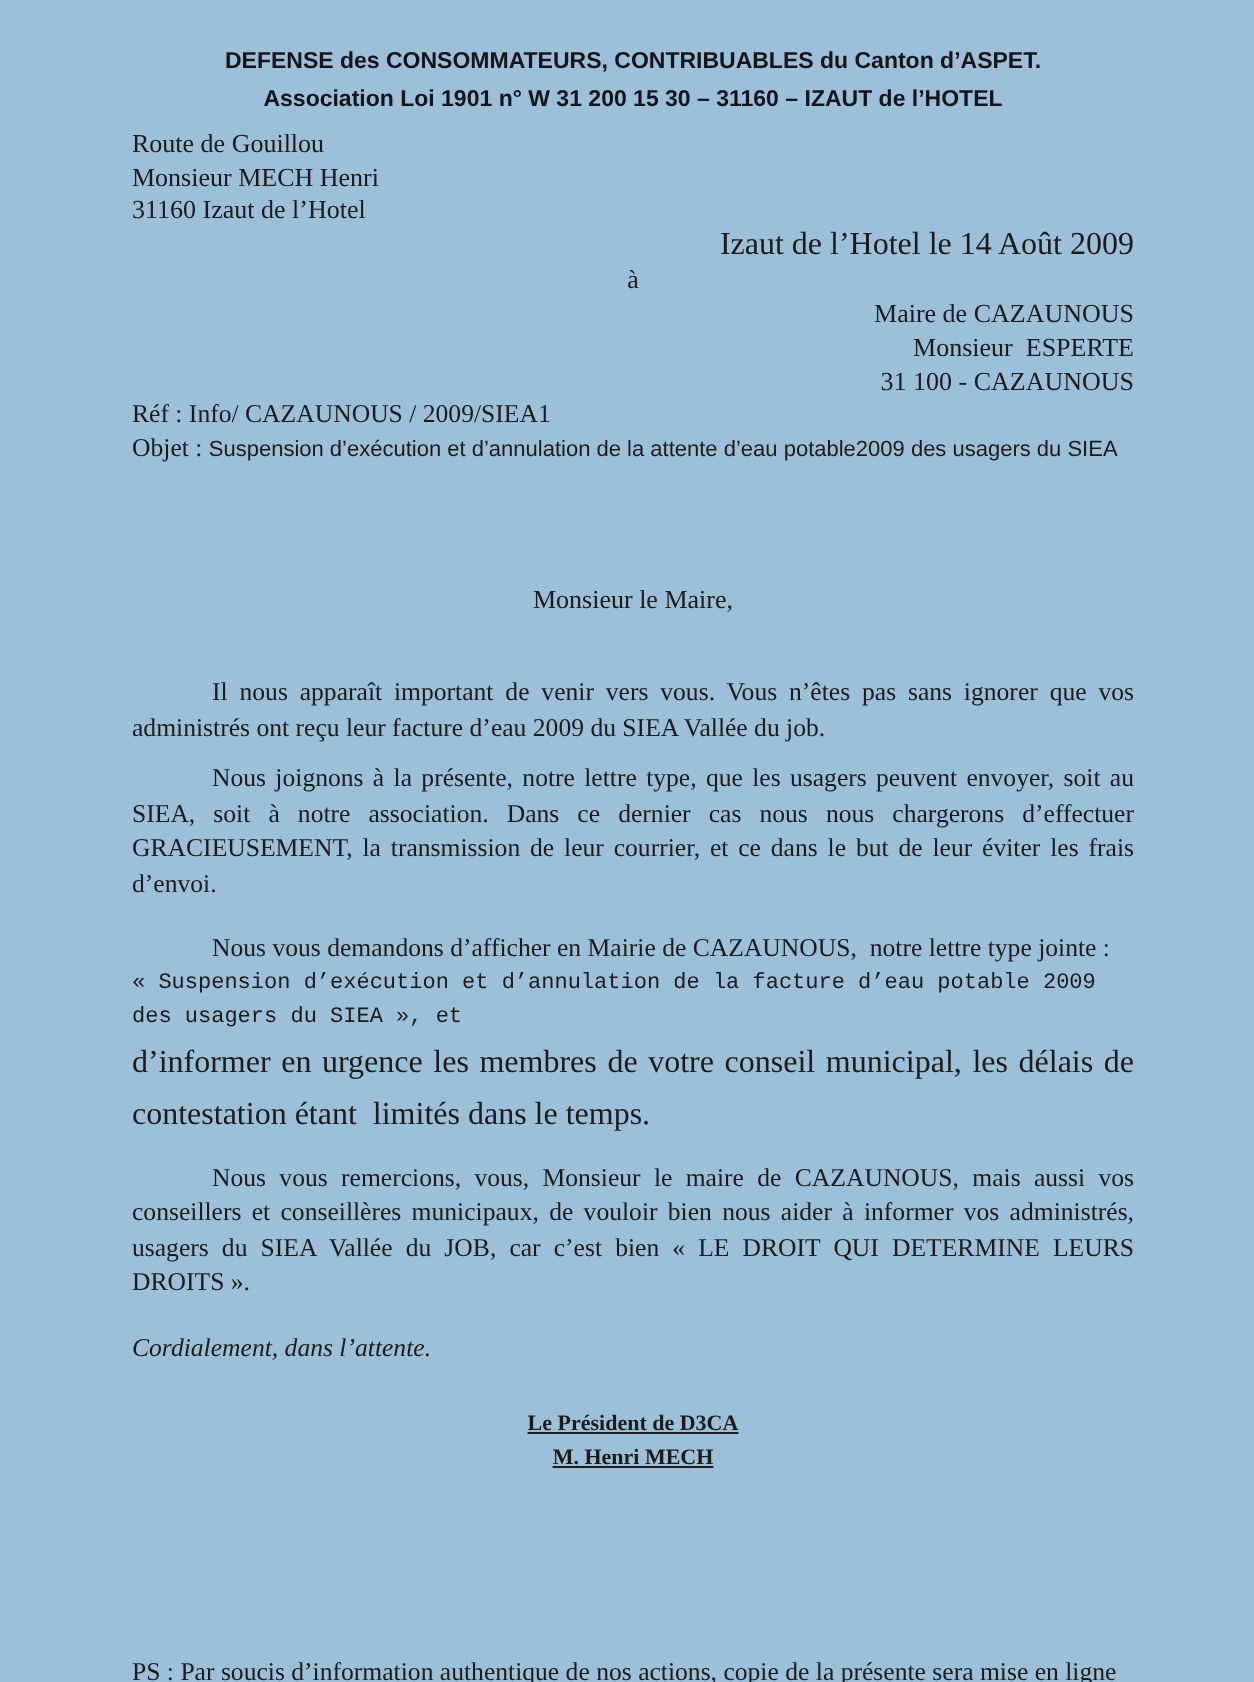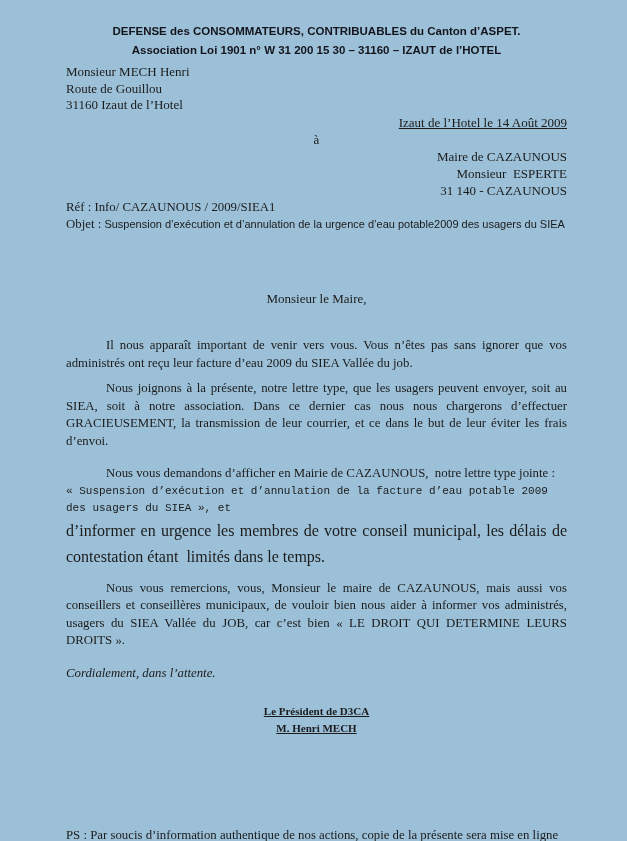--- a/index.html
+++ b/index.html
@@ -23,21 +23,21 @@
     text-align: center;
     font-family: "Liberation Sans", sans-serif;
     font-weight: bold;
     font-size: 11.5px;
     line-height: 19px;
     color: #14141c;
   }
   .org-header div { white-space: pre-wrap; }
 
   .sender { margin-top: 4px; font-size: 13px; line-height: 16.5px; }
-  .dateline { text-align: right; font-size: 13px; line-height: 17px; text-decoration: underline; }
+  .dateline { text-align: right; font-size: 16px; line-height: 17px; }
   .particle { text-align: center; font-size: 13px; line-height: 17px; }
   .recipient { text-align: right; font-size: 13px; line-height: 17px; }
   .refline, .subjectline { font-size: 12.8px; line-height: 17px; }
   .subjectline .sans { font-size: 11px; }
 
   .salutation { margin-top: 57px; text-align: center; font-size: 13px; line-height: 17.5px; }
 
   .para {
     font-size: 12.8px;
     line-height: 17.5px;
@@ -62,39 +62,39 @@
 <body>
 
 <div class="doc">
 
   <div class="org-header">
     <div>DEFENSE des CONSOMMATEURS, CONTRIBUABLES du Canton d’ASPET.</div>
     <div>Association Loi 1901 n° W 31 200 15 30 – 31160 – IZAUT de l’HOTEL</div>
   </div>
 
   <div class="sender">
+    <div class="pre">Route de Gouillou</div>
     <div class="pre">Monsieur MECH Henri</div>
-    <div class="pre">Route de Gouillou</div>
     <div class="pre">31160 Izaut de l’Hotel</div>
   </div>
 
   <div class="dateline pre">Izaut de l’Hotel le 14 Août 2009</div>
 
   <div class="particle">à</div>
 
   <div class="recipient">
     <div class="pre">Maire de CAZAUNOUS</div>
     <div class="pre">Monsieur  ESPERTE</div>
-    <div class="pre">31 140 - CAZAUNOUS</div>
+    <div class="pre">31 100 - CAZAUNOUS</div>
   </div>
 
   <div class="refline pre">Réf : Info/ CAZAUNOUS / 2009/SIEA1</div>
 
   <div class="subjectline">
-    <span class="serif pre">Objet : </span><span class="sans pre">Suspension d’exécution et d’annulation de la urgence d’eau potable2009 des usagers du SIEA</span>
+    <span class="serif pre">Objet : </span><span class="sans pre">Suspension d’exécution et d’annulation de la attente d’eau potable2009 des usagers du SIEA</span>
   </div>
 
   <div class="salutation">Monsieur le Maire,</div>
 
   <div class="para indent p1">Il nous apparaît important de venir vers vous. Vous n’êtes pas sans ignorer que vos administrés ont reçu leur facture d’eau 2009 du SIEA Vallée du job.</div>
 
   <div class="para indent p2">Nous joignons à la présente, notre lettre type, que les usagers peuvent envoyer, soit au SIEA, soit à notre association. Dans ce dernier cas nous nous chargerons d’effectuer GRACIEUSEMENT, la transmission de leur courrier, et ce dans le but de leur éviter les frais d’envoi.</div>
 
   <div class="p3">
     <div class="para indent">Nous vous demandons d’afficher en Mairie de CAZAUNOUS,  notre lettre type jointe :</div>

